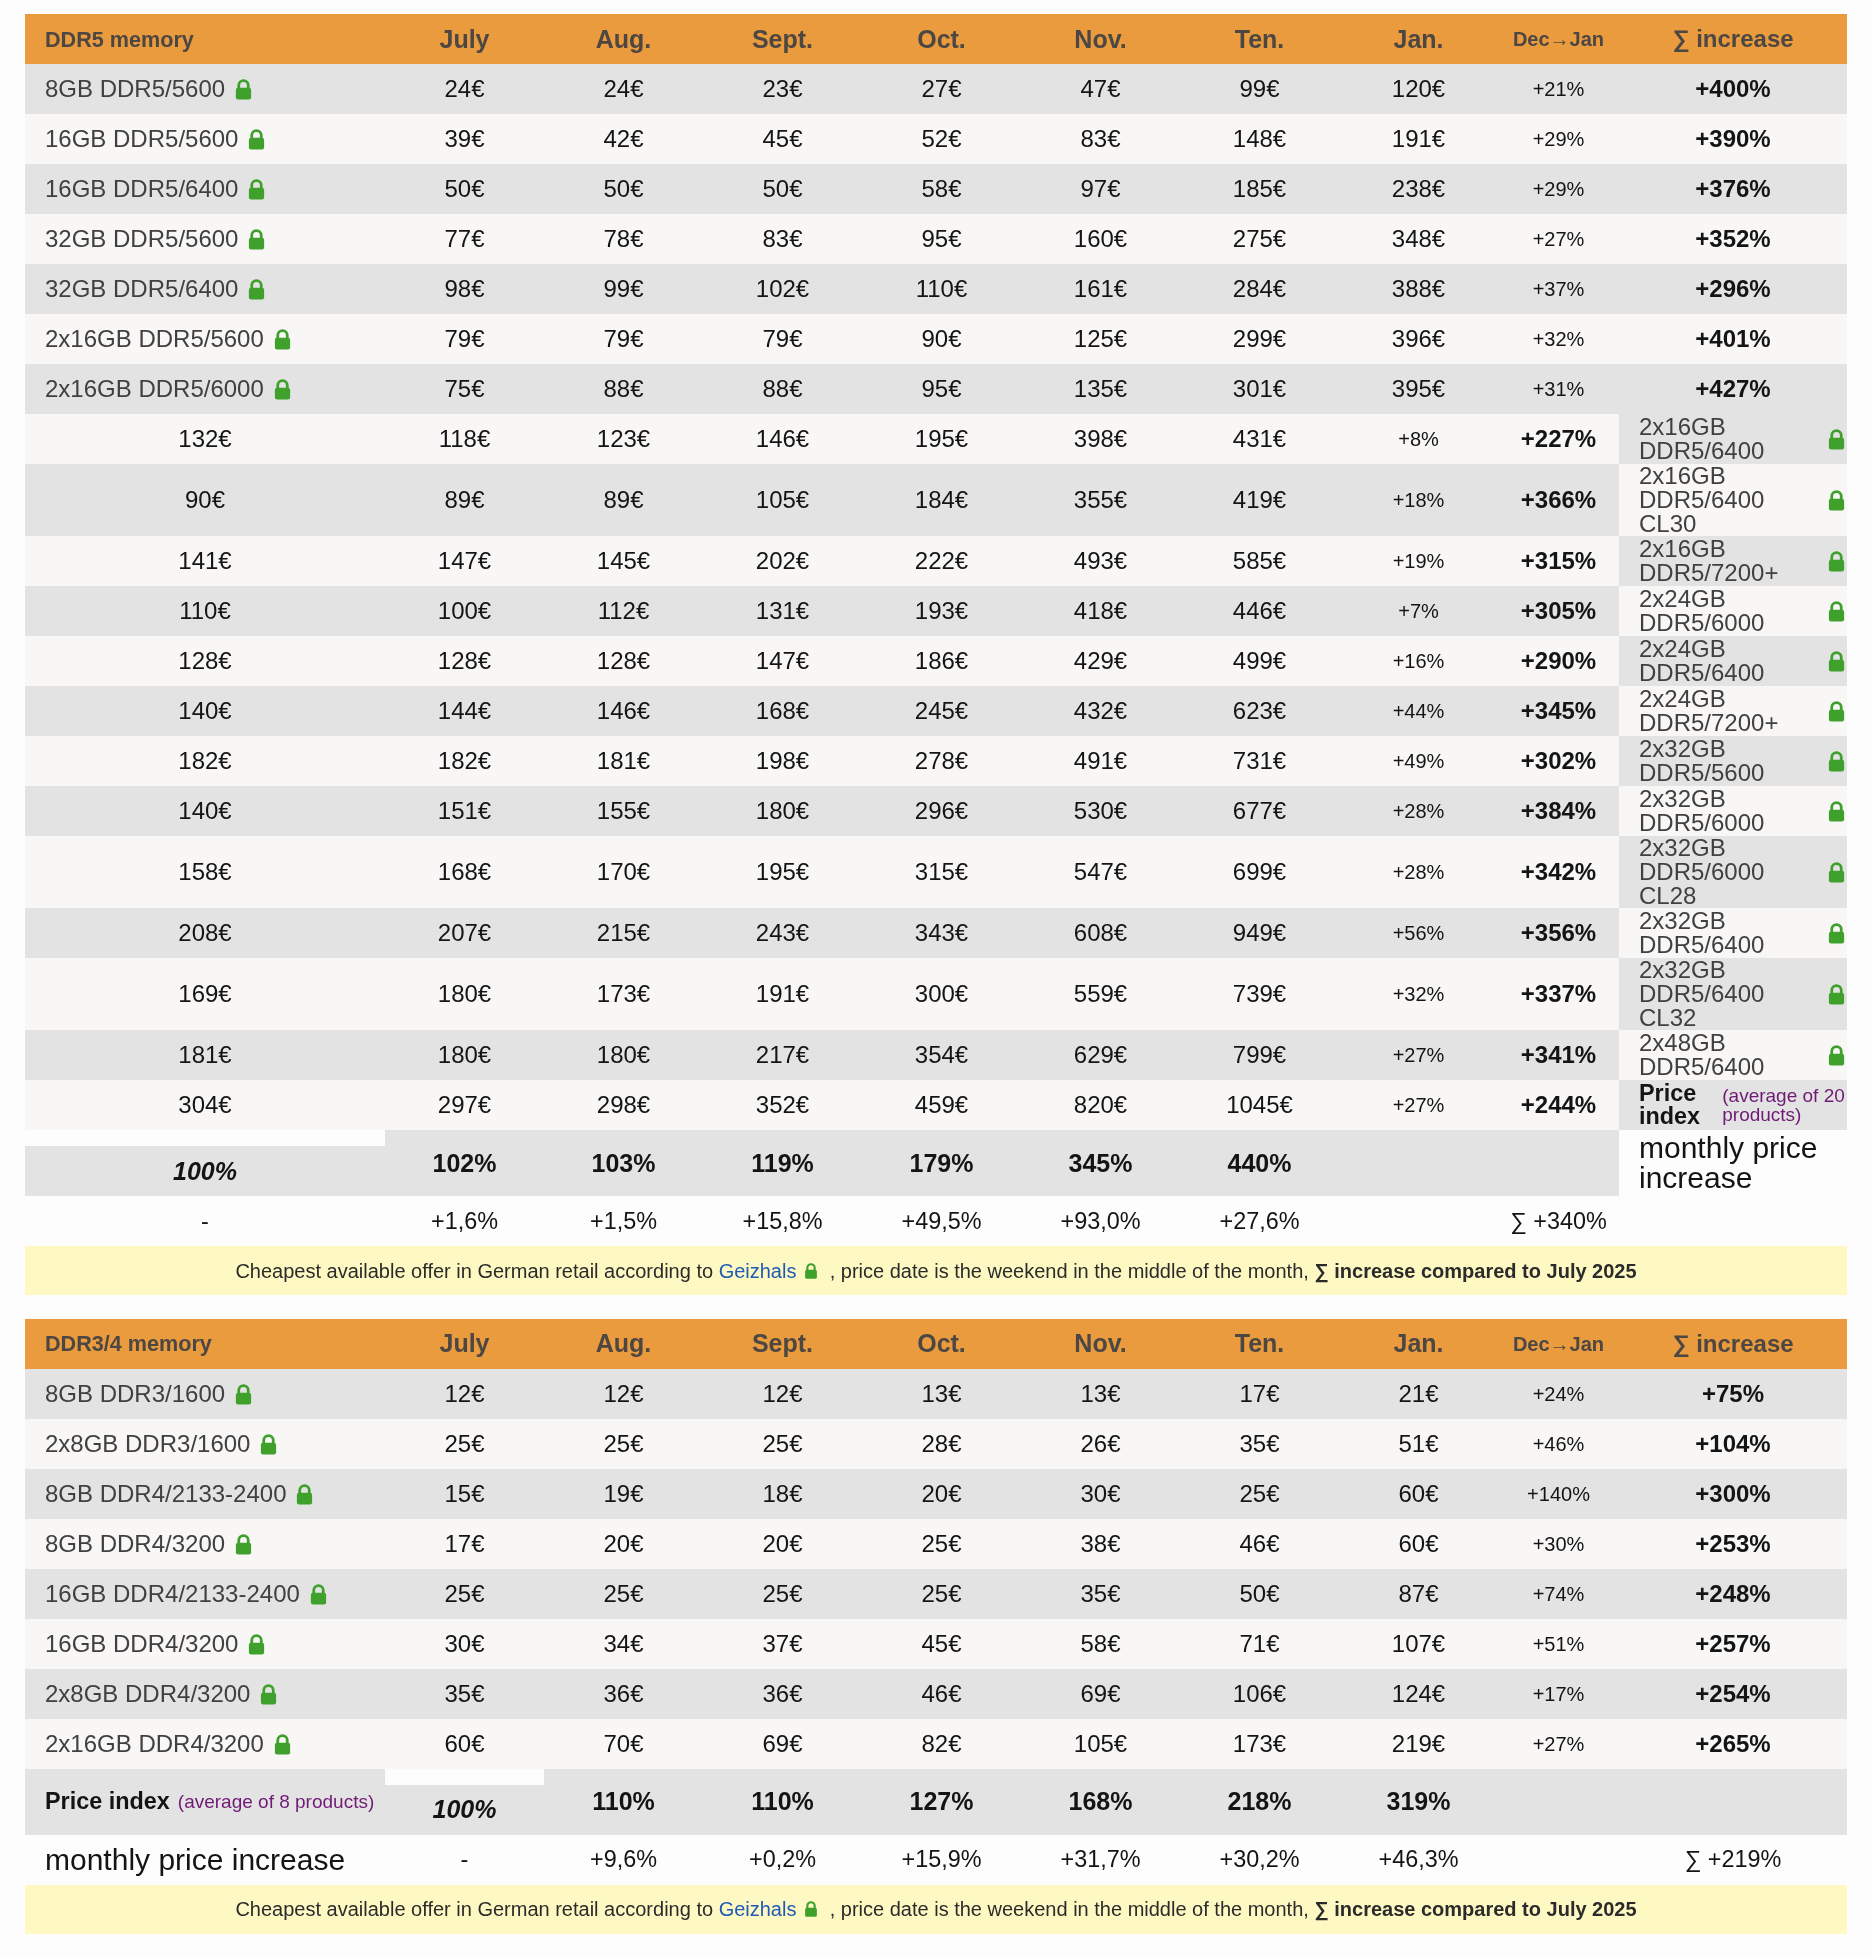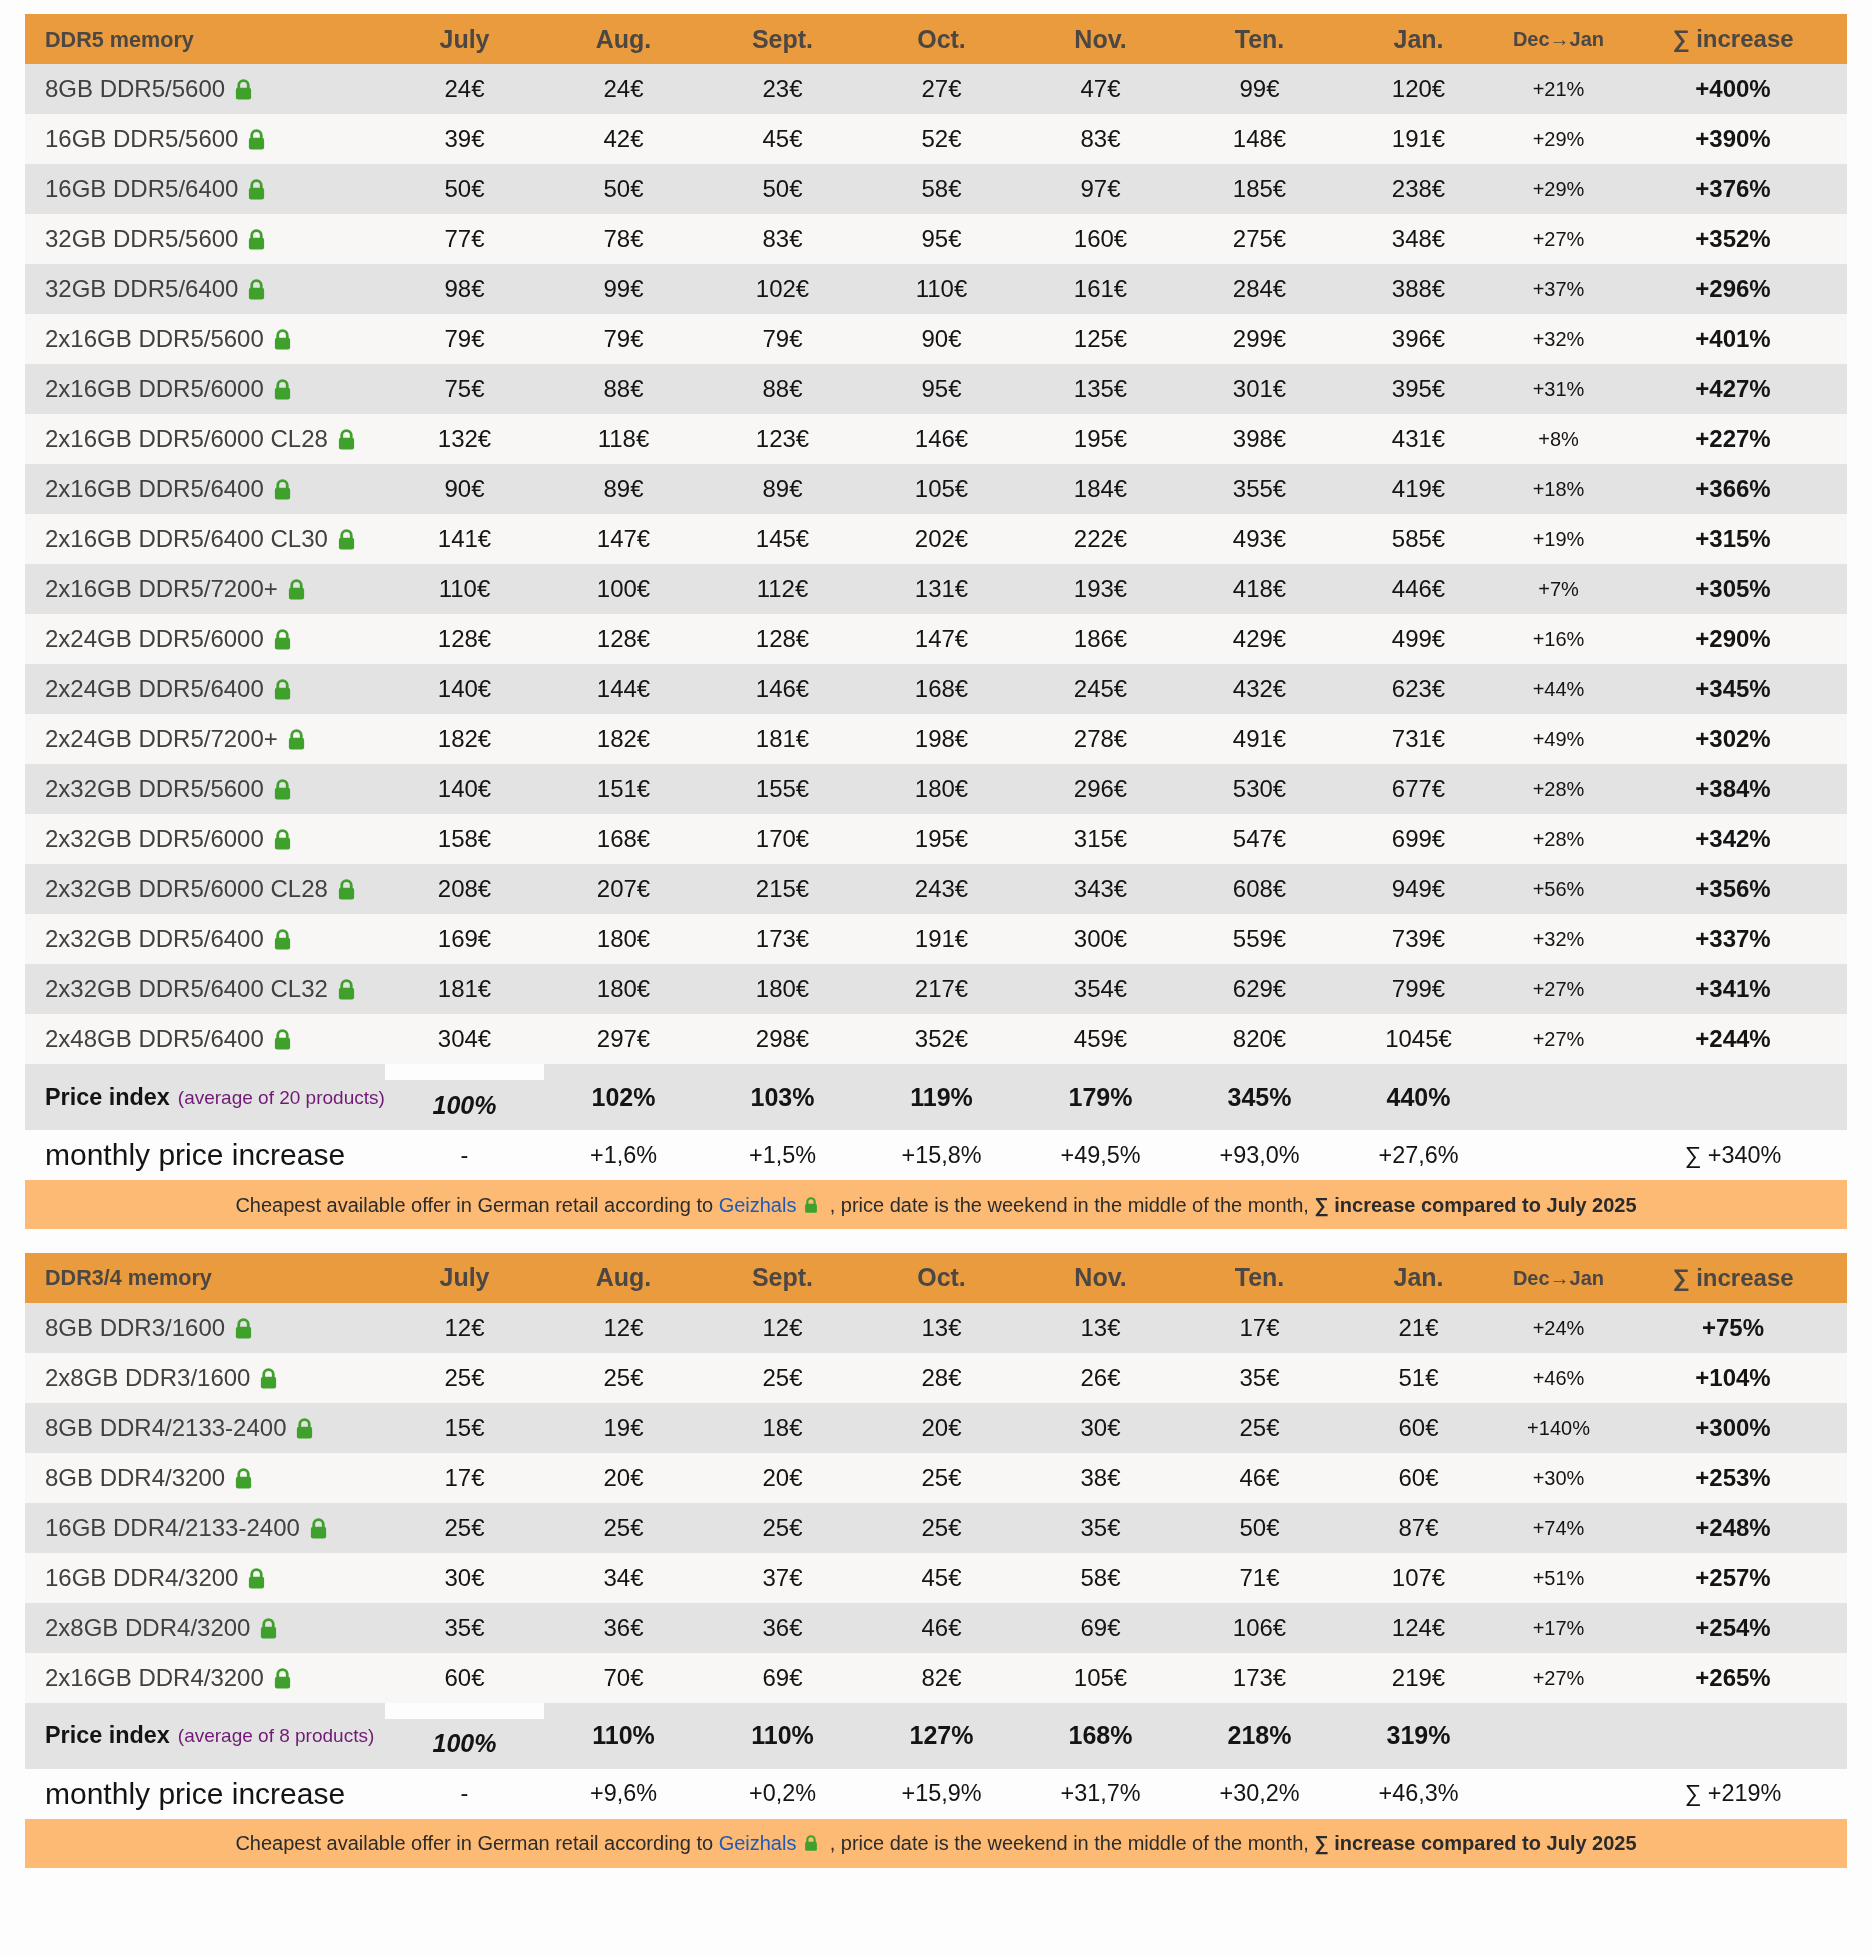--- a/index.html
+++ b/index.html
@@ -56,21 +56,21 @@
   .idx-label{font-weight:bold;font-size:23.4px;}
   .idx-note{font-size:19px;margin-left:8px;color:#701a75;}
   .idx-val{font-weight:bold;font-size:25px;}
   .idx-val.first{font-style:italic;margin-top:16px;}
   .monthly-label-cell{justify-content:flex-start;padding-left:20px;font-size:30px;}
   .monthly-val{font-size:23.4px;}
   .monthly-sum{font-size:23.4px;}
   
   .foot{
     grid-column:1 / -1;
-    background:#fdba74;
+    background:#fef9c3;
     min-height:49px;
     font-size:20px;
     color:#2b2b2b;
     display:flex;align-items:center;justify-content:center;
     flex-wrap:nowrap;
     white-space:pre;
   }
   .foot .f-link{color:#1F5BB5;text-decoration:none;cursor:pointer;}
   .foot .f-bold{font-weight:bold;}
 </style>
@@ -195,27 +195,20 @@
         </div>
         <div class="cell gray val">75€</div>
         <div class="cell gray val">88€</div>
         <div class="cell gray val">88€</div>
         <div class="cell gray val">95€</div>
         <div class="cell gray val">135€</div>
         <div class="cell gray val">301€</div>
         <div class="cell gray val">395€</div>
         <div class="cell gray decjan">+31%</div>
         <div class="cell gray sum">+427%</div>
-        <div class="cell lite name-cell">
-          <a href="#" class="product-link">2x16GB DDR5/6000 CL28</a>
-          <svg class="lock" viewBox="0 0 24 26">
-            <path d="M6.5 12V8.4a5.5 5.5 0 0 1 11 0V12" fill="none" stroke="#3FA12C" stroke-width="3.2"></path>
-            <rect x="3.2" y="11.2" width="17.6" height="13.6" rx="2.6" fill="#3FA12C"></rect>
-          </svg>
-        </div>
         <div class="cell lite val">132€</div>
         <div class="cell lite val">118€</div>
         <div class="cell lite val">123€</div>
         <div class="cell lite val">146€</div>
         <div class="cell lite val">195€</div>
         <div class="cell lite val">398€</div>
         <div class="cell lite val">431€</div>
         <div class="cell lite decjan">+8%</div>
         <div class="cell lite sum">+227%</div>
         <div class="cell gray name-cell">

